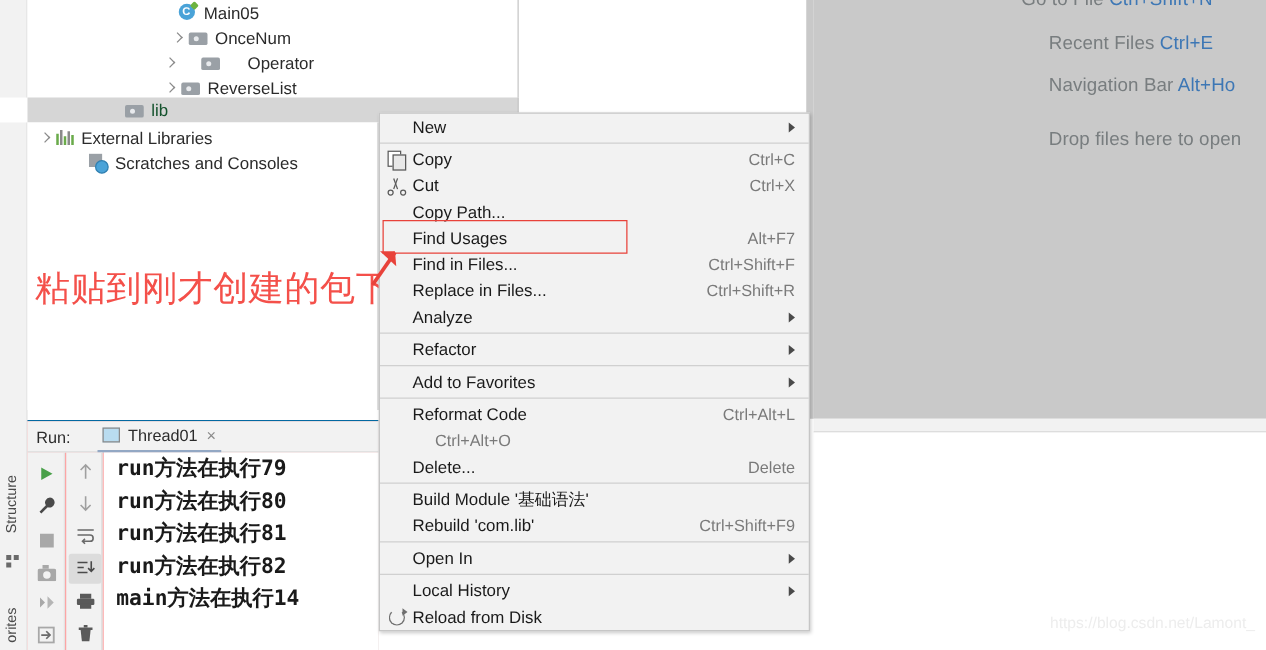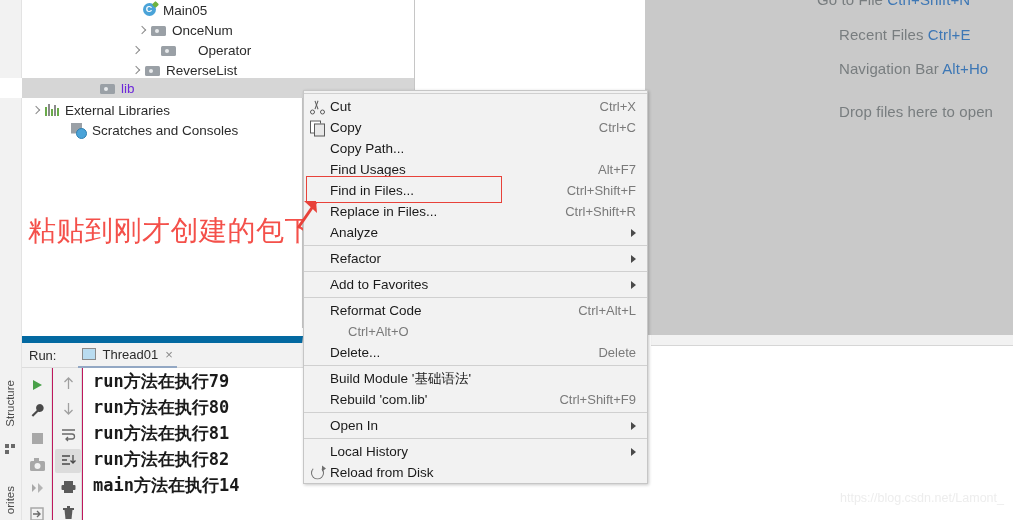--- a/index.html
+++ b/index.html
@@ -143,21 +143,21 @@
     border-radius: 1px;
     transform: rotate(45deg);
   }
 
   .lib-row {
     position: absolute;
     left: 22px; top: 78px;
     width: 393px; height: 20px;
     background: #d6d6d6;
     display: flex; align-items: center;
-    font-size: 13.5px; color: #6d28d9;
+    font-size: 13.5px; color: #14532d;
     padding-left: 78px;
     border-right: 1px solid #c6c6c6;
   }
 
   .tree2 {
     position: absolute;
     left: 22px; top: 98px;
     width: 281px; height: 230px;
     background: #ffffff;
     border-right: 1px solid #c6c6c6;
@@ -319,22 +319,22 @@
     width: 22px; height: 30px;
     z-index: 40;
     pointer-events: none;
   }
 
   
   .run-win {
     position: absolute;
     left: 22px; top: 336px;
     width: 281px; height: 184px;
-    background: #be185d;
-    border-top: 7px solid #0369a1;
+    background: #fca5a5;
+    border-top: 1px solid #0369a1;
     border-right: 1px solid #c6c6c6;
   }
   .run-header {
     position: absolute;
     left: 0; top: 0;
     width: 281px; height: 25px;
     background: #f2f2f2;
     border-bottom: 1px solid #dcdcdc;
     display: flex; align-items: center;
     font-size: 13px; color: #2b2b2b;
@@ -508,42 +508,46 @@
     <div class="tree-row" style="left:24px; top:22px;padding-left:25px;">
       <span class="ic-scratch"></span>
       <span>Scratches and Consoles</span>
     </div>
   </div>
 
   <div class="annotation">粘贴到刚才创建的包下</div>
 
   <div class="ctx">
 
+    <div class="ctx-item">
+      <span class="lbl">New</span>
+      <span class="arrow-r"></span>
+    </div>
     <div class="ctx-sep"></div>
+
+    <div class="ctx-item">
+      <span class="mi-ic">
+          <span class="ic-copy"></span>
+        </span>
+      <span class="lbl">Copy</span>
+      <span class="accel">Ctrl+C</span>
+    </div>
 
     <div class="ctx-item">
       <span class="mi-ic">
           <span class="ic-cut">
             <i class="l"></i>
             <i class="r"></i>
           </span>
         </span>
       <span class="lbl">Cut</span>
       <span class="accel">Ctrl+X</span>
     </div>
 
     <div class="ctx-item">
-      <span class="mi-ic">
-          <span class="ic-copy"></span>
-        </span>
-      <span class="lbl">Copy</span>
-      <span class="accel">Ctrl+C</span>
-    </div>
-
-    <div class="ctx-item">
       <span class="lbl">Copy Path...</span>
     </div>
 
 
     <div class="ctx-item">
       <span class="lbl">Find Usages</span>
       <span class="accel">Alt+F7</span>
     </div>
 
     <div class="ctx-item">

